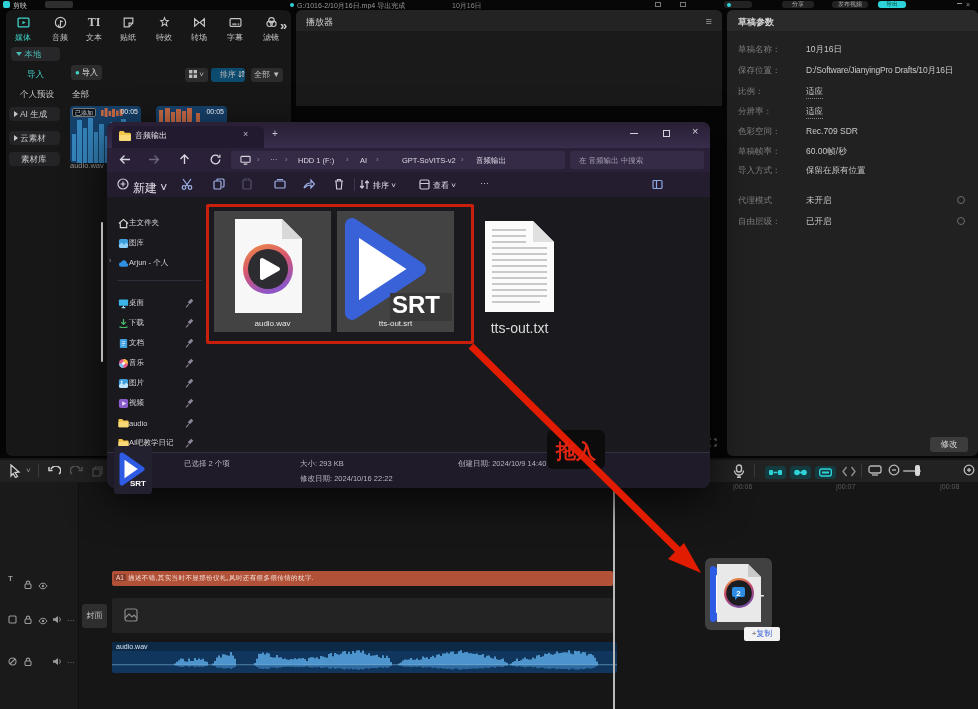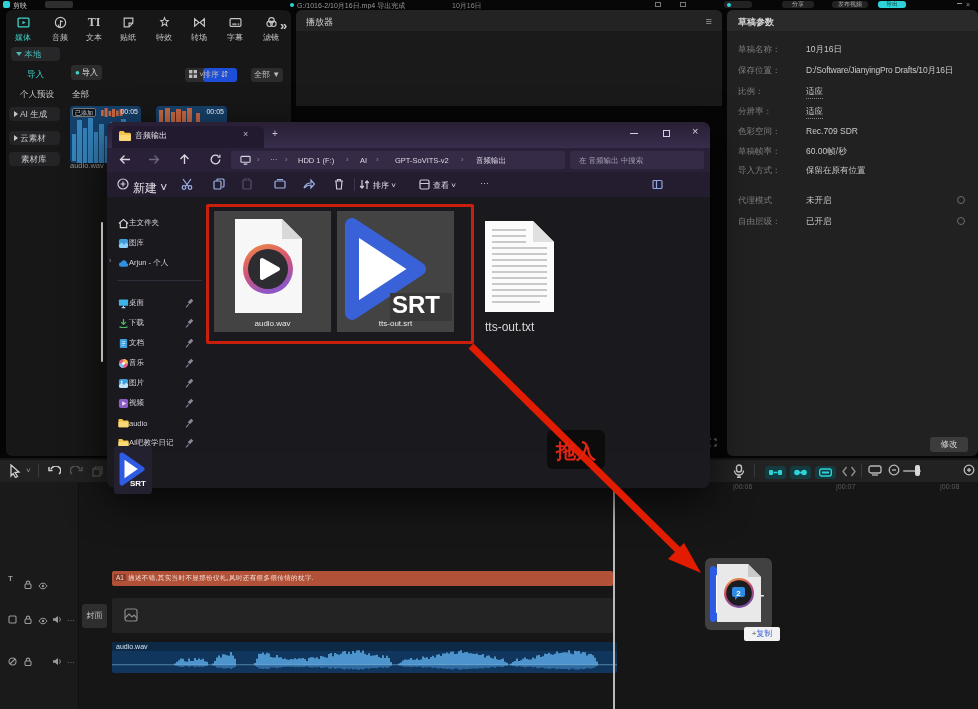--- a/index.html
+++ b/index.html
@@ -113,21 +113,21 @@
 
   <div class="abs" style="left:65px;top:55px;width:31px;height:15px;background:#2c2c2c;border-radius:3px;font-size:8px;color:#e0e0e0;line-height:15px;text-align:center"><span style="color:#3fd4c9">●</span> 导入</div>
   <div class="abs" style="left:179px;top:58px;width:23px;height:14px;background:#2c2c2c;border-radius:3px;font-size:8px;color:#bbb;line-height:14px;text-align:center"><svg width="8" height="8" viewBox="0 0 8 8" style="vertical-align:-1px">
         <g fill="#bbb">
           <rect x="0" y="0" width="3.4" height="3.4"></rect>
           <rect x="4.6" y="0" width="3.4" height="3.4"></rect>
           <rect x="0" y="4.6" width="3.4" height="3.4"></rect>
           <rect x="4.6" y="4.6" width="3.4" height="3.4"></rect>
         </g>
       </svg> ˅</div>
-  <div class="abs" style="left:197px;top:58px;width:34px;height:14px;background:#1d4ed8;border-radius:3px;font-size:8px;color:#bbb;line-height:14px;text-align:left">排序 <svg width="7" height="8" viewBox="0 0 7 8" style="vertical-align:-1px">
+  <div class="abs" style="left:205px;top:58px;width:34px;height:14px;background:#0c4a6e;border-radius:3px;font-size:8px;color:#bbb;line-height:14px;text-align:right">排序 <svg width="7" height="8" viewBox="0 0 7 8" style="vertical-align:-1px">
         <path d="M2 1v6M.5 5.5L2 7l1.5-1.5M5 7V1M3.5 2.5L5 1l1.5 1.5" fill="none" stroke="#bbb" stroke-width="1"></path>
       </svg></div>
   <div class="abs" style="left:245px;top:58px;width:32px;height:14px;background:#2c2c2c;border-radius:3px;font-size:8px;color:#bbb;line-height:14px;text-align:center">全部 ▼</div>
   <div class="abs" style="left:66px;top:79px;font-size:8.5px;color:#cfcfcf">全部</div>
 
   <div class="abs" style="left:64px;top:96px;width:71px;height:57px;background:#16416b;border-radius:4px;overflow:hidden">
     <svg class="abs" style="left:0;top:10px" width="71" height="47" viewBox="0 0 71 47">
         <g fill="#3585bd">
           <rect x="2" y="18" width="4" height="27"></rect>
           <rect x="7" y="4" width="5" height="43"></rect>
@@ -371,21 +371,21 @@
           <rect x="1" y="1" width="10" height="6.5" rx="1" fill="none" stroke="#d8d4de" stroke-width="1.2"></rect>
           <path d="M4 9.5h4" stroke="#d8d4de" stroke-width="1.2"></path>
         </svg>
       <span class="crumb" style="left:26px">›</span>
         <span class="crumbt" style="left:39px;top:2px">…</span>
         <span class="crumb" style="left:54px">›</span>
       <span class="crumbt" style="left:67px">HDD 1 (F:)</span>
         <span class="crumb" style="left:115px">›</span>
       <span class="crumbt" style="left:129px">AI</span>
         <span class="crumb" style="left:145px">›</span>
-      <span class="crumbt" style="left:164px">GPT-SoVITS-v2</span>
+      <span class="crumbt" style="left:171px">GPT-SoVITS-v2</span>
         <span class="crumb" style="left:230px">›</span>
       <span class="crumbt" style="left:245px">音频输出</span>
     </div>
     <div class="abs" style="left:463px;top:3px;width:134px;height:18px;background:#352b47;border-radius:3px">
       <span class="abs" style="left:9px;top:5px;font-size:7.5px;color:#a59db3">在 音频输出 中搜索</span>
     </div>
   </div>
   <div class="abs" id="xp-cmd" style="left:0;top:50px;width:603px;height:25px;background:#241d30">
     <svg class="abs" style="left:10px;top:6px" width="12" height="12" viewBox="0 0 12 12">
         <circle cx="6" cy="6" r="5" fill="none" stroke="#cfcada" stroke-width="1.2"></circle>
@@ -549,21 +549,27 @@
     <div class="abs" style="left:285px;top:94px;font-size:24px;font-weight:bold;color:#fff;letter-spacing:0px">SRT</div>
     <div class="abs" style="left:230px;top:122px;width:117px;text-align:center;font-size:8px;color:#e8e8e8">tts-out.srt</div>
 
     <svg class="abs" style="left:378px;top:24px" width="69" height="91" viewBox="0 0 69 91">
       <path d="M0 0h48l21 21v70H0z" fill="#fbfbfb"></path>
         <path d="M48 0l21 21H48z" fill="#e0e0e0"></path>
       <g stroke="#b9b9b9" stroke-width="1.6">
           <path d="M7 9h34M7 15h34M7 21h34M7 27h55M7 33h55M7 39h55M7 45h55M7 51h55M7 57h55M7 63h55M7 69h55M7 75h55M7 81h48"></path>
         </g>
     </svg>
-    <div class="abs" style="left:378px;top:123px;width:69px;text-align:left;font-size:12px;color:#d9d9d9">tts-out.txt</div>
+    <div class="abs" style="left:378px;top:123px;width:69px;text-align:center;font-size:14px;color:#d9d9d9">tts-out.txt</div>
+  </div>
+  <div class="abs" id="xp-status" style="left:0;top:330px;width:603px;height:36px;background:#1f1b28;border-top:1px solid #35303f">
+    <span class="stt" style="left:77px;top:6px">已选择 2 个项</span>
+    <span class="stt" style="left:193px;top:6px">大小: 293 KB</span>
+    <span class="stt" style="left:351px;top:6px">创建日期: 2024/10/9 14:40</span>
+    <span class="stt" style="left:193px;top:21px">修改日期: 2024/10/16 22:22</span>
   </div>
 </div>
 
 <div id="overlays">
 
   <div class="abs" style="left:101px;top:222px;width:2px;height:140px;background:#b9b9b9;border-radius:1px"></div>
 
   <div class="abs" style="left:114px;top:446px;width:38px;height:48px;background:#232030;border-radius:3px">
     <svg class="abs" style="left:3px;top:4px" width="32" height="38" viewBox="0 0 32 38">
         <path d="M5 5l20 14L5 33z" fill="#fff" stroke="#2e5be4" stroke-width="5" stroke-linejoin="round"></path>

